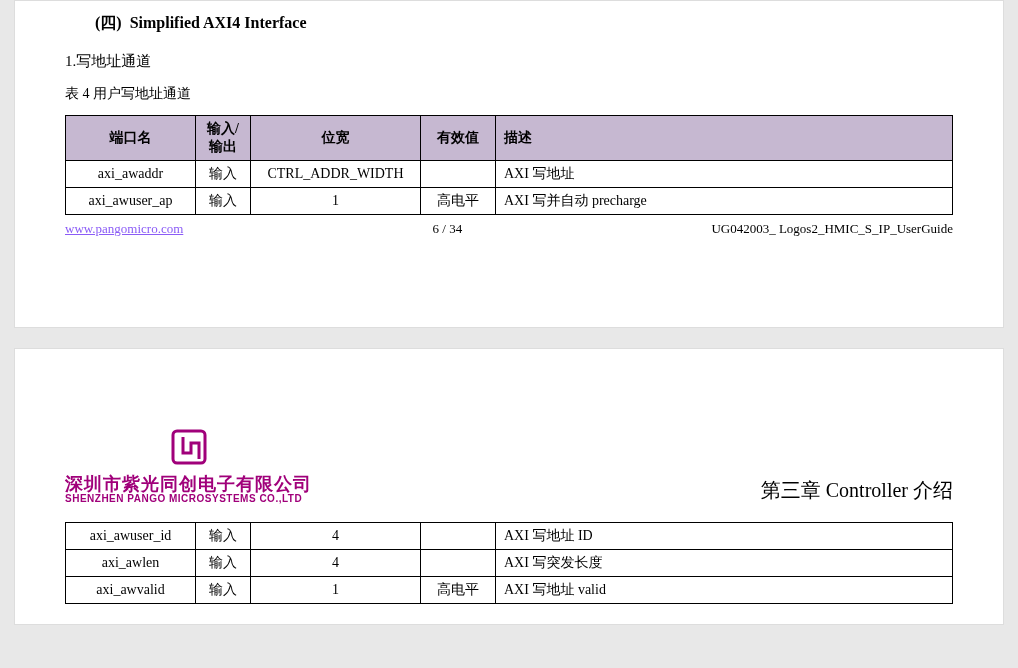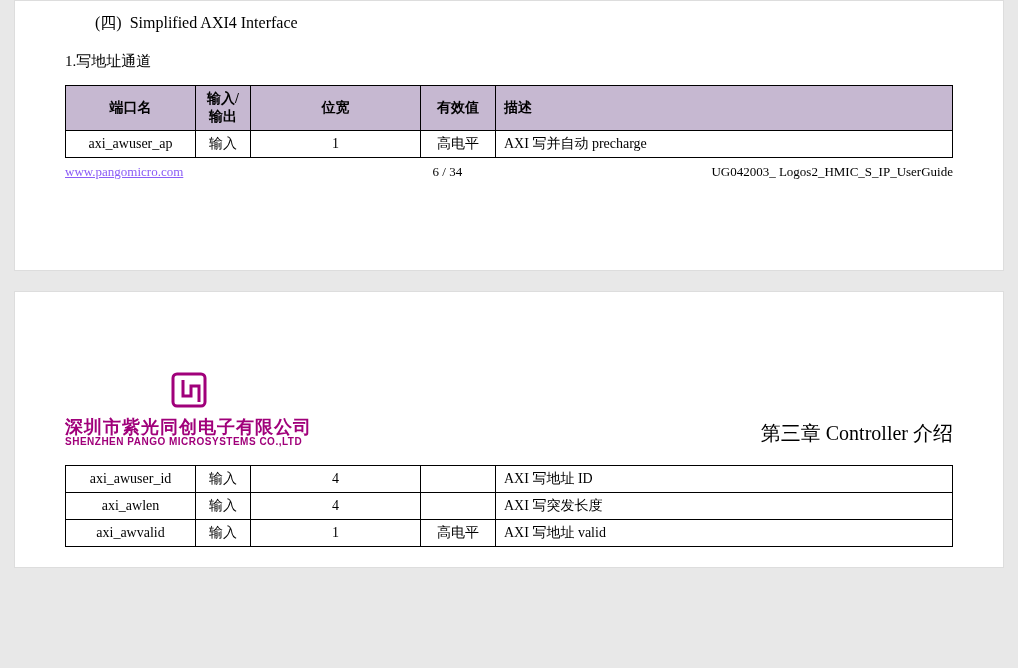--- a/index.html
+++ b/index.html
@@ -14,21 +14,21 @@
   .page {
     background: #fff;
     margin: 0 14px 20px 14px;
     padding: 0 50px;
     position: relative;
     border: 1px solid #ddd;
   }
   .page-top { padding-top: 8px; padding-bottom: 90px; }
   .page-bottom { padding-top: 80px; padding-bottom: 20px; }
   .section-heading {
-    font-weight: normal;
+    font-weight: bold;
     font-size: 16px;
     margin: 4px 0 18px 30px;
   }
   .sub1 { font-size: 15px; margin: 0 0 14px 0; }
   .caption { font-size: 14px; margin: 0 0 12px 0; }
   table.tbl {
     border-collapse: collapse;
     width: 100%;
     font-size: 14px;
   }
@@ -72,32 +72,40 @@
 <body>
 
 <div class="page page-top">
 
   <div class="section-heading">
     <span>(四)</span>&nbsp;&nbsp;<span>Simplified AXI4 Interface</span>
   </div>
 
   <div class="sub1">1.写地址通道</div>
 
+  <div class="caption">表 4    用户写地址通道</div>
 
   <table class="tbl">
     <thead>
       <tr>
         <th style="width:130px">端口名</th>
         <th style="width:55px">输入/输出</th>
         <th style="width:170px">位宽</th>
         <th style="width:75px">有效值</th>
         <th class="desc-head">描述</th>
       </tr>
     </thead>
     <tbody>
+      <tr>
+        <td class="c">axi_awaddr</td>
+        <td class="c">输入</td>
+        <td class="c">CTRL_ADDR_WIDTH</td>
+        <td class="c"></td>
+        <td>AXI 写地址</td>
+      </tr>
       <tr>
         <td class="c">axi_awuser_ap</td>
         <td class="c">输入</td>
         <td class="c">1</td>
         <td class="c">高电平</td>
         <td>AXI 写并自动 precharge</td>
       </tr>
     </tbody>
   </table>
 

